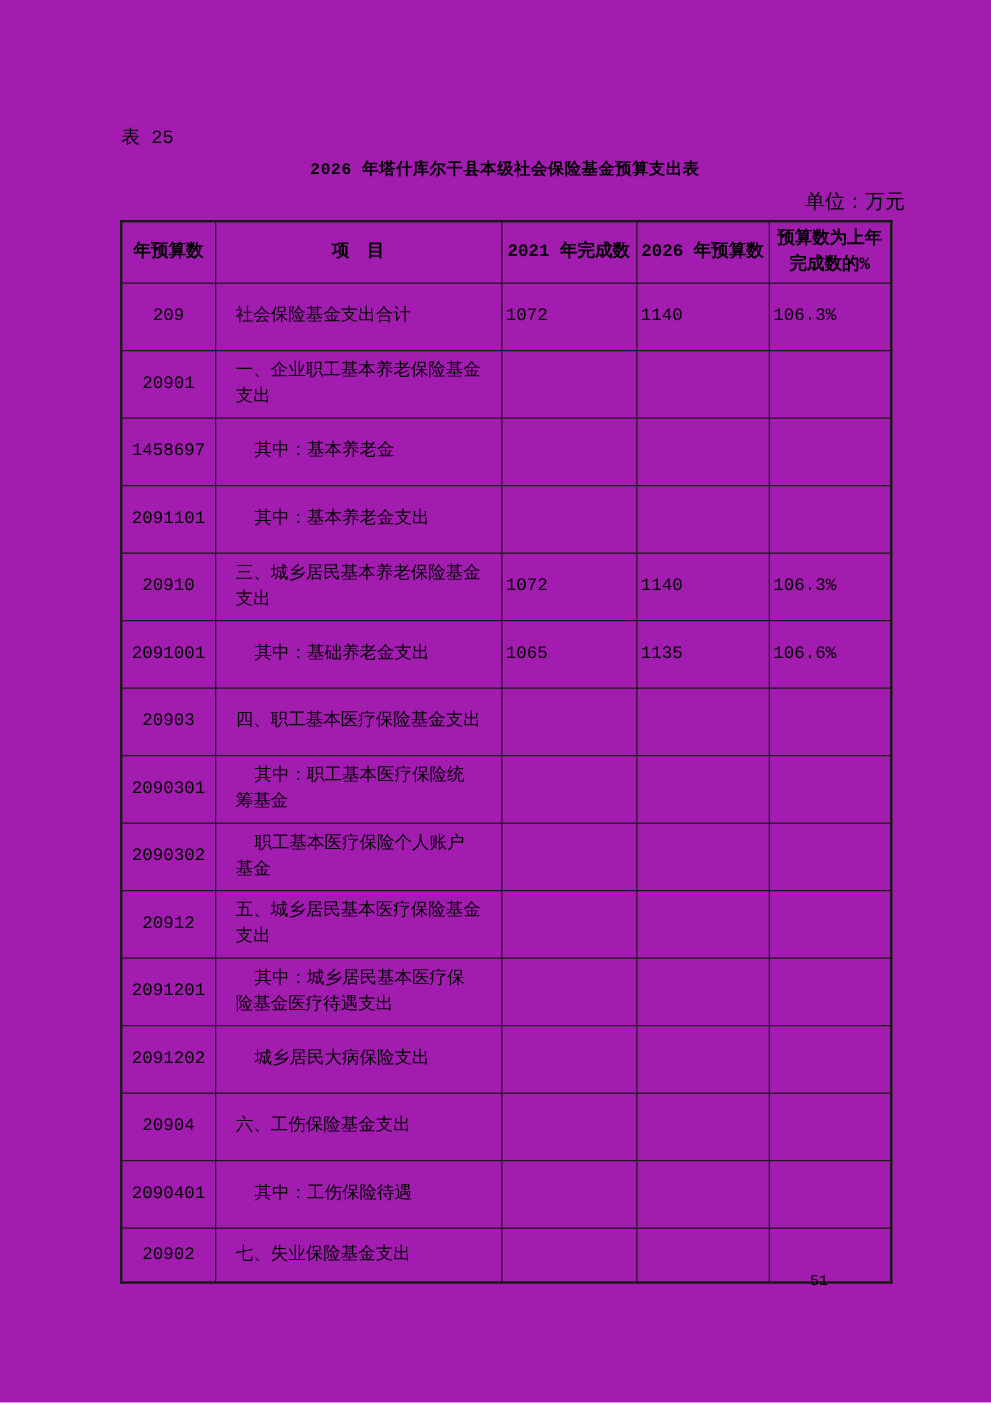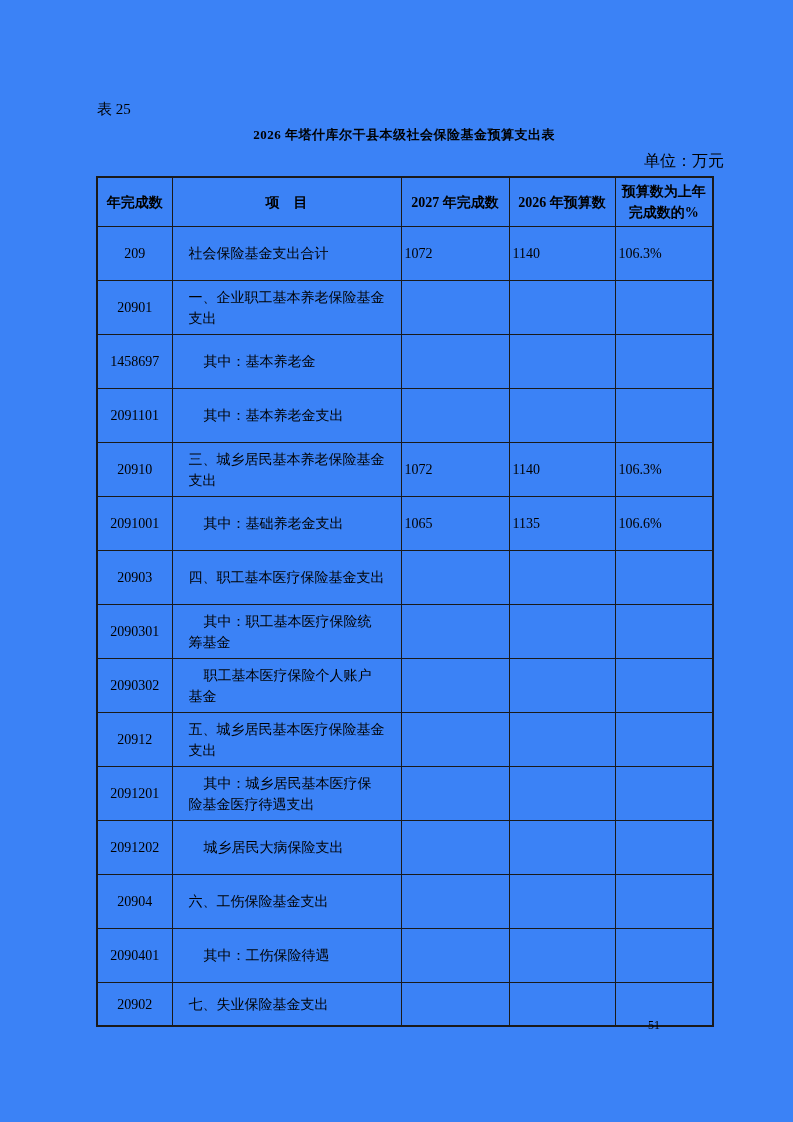--- a/index.html
+++ b/index.html
@@ -4,22 +4,22 @@
 <style>
   html, body {
     margin: 0;
     padding: 0;
     background: #ffffff;
   }
   .page {
     position: relative;
     width: 793px;
     height: 1122px;
-    background: #3b82f6;
-    font-family: Liberation Serif, serif;
+    background: #a21caf;
+    font-family: Liberation Mono, monospace;
     color: #000000;
     overflow: hidden;
   }
   .table-label {
     position: absolute;
     left: 97px;
     top: 100px;
     font-size: 15px;
   }
   .doc-title {
@@ -89,23 +89,23 @@
   <table class="budget">
     <colgroup>
       <col style="width:75px">
       <col style="width:229px">
       <col style="width:108px">
       <col style="width:106px">
       <col style="width:98px">
     </colgroup>
     <thead>
       <tr>
-        <th>年完成数</th>
+        <th>年预算数</th>
         <th>项　目</th>
-        <th>2027 年完成数</th>
+        <th>2021 年完成数</th>
         <th>2026 年预算数</th>
         <th>预算数为上年完成数的%</th>
       </tr>
     </thead>
     <tbody id="budget-body">
         <tr class="data-row">
     <td class="c-code">209</td>
     <td class="c-item">社会保险基金支出合计</td>
     <td class="c-num">1072</td>
     <td class="c-num">1140</td>

